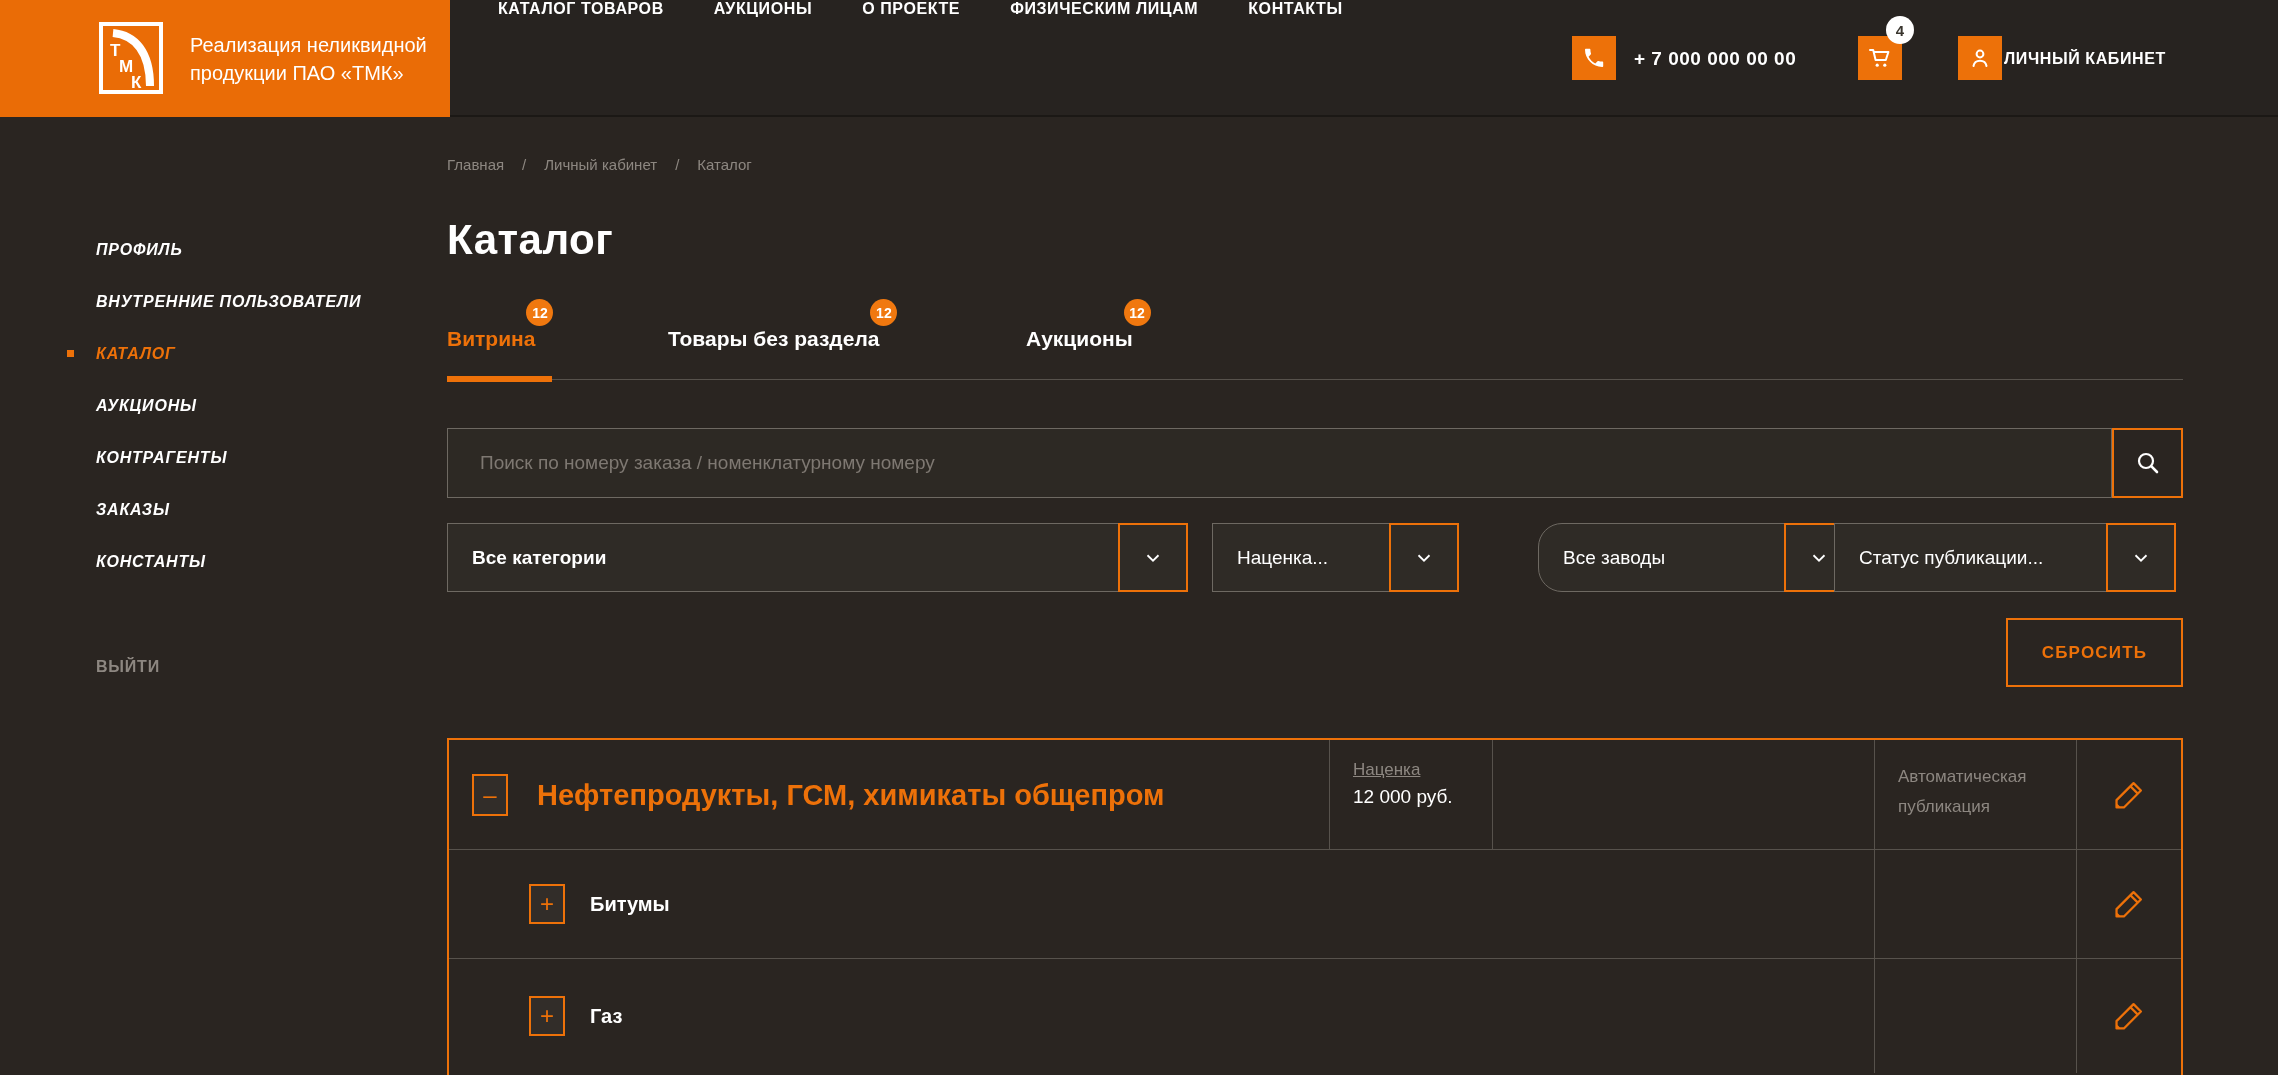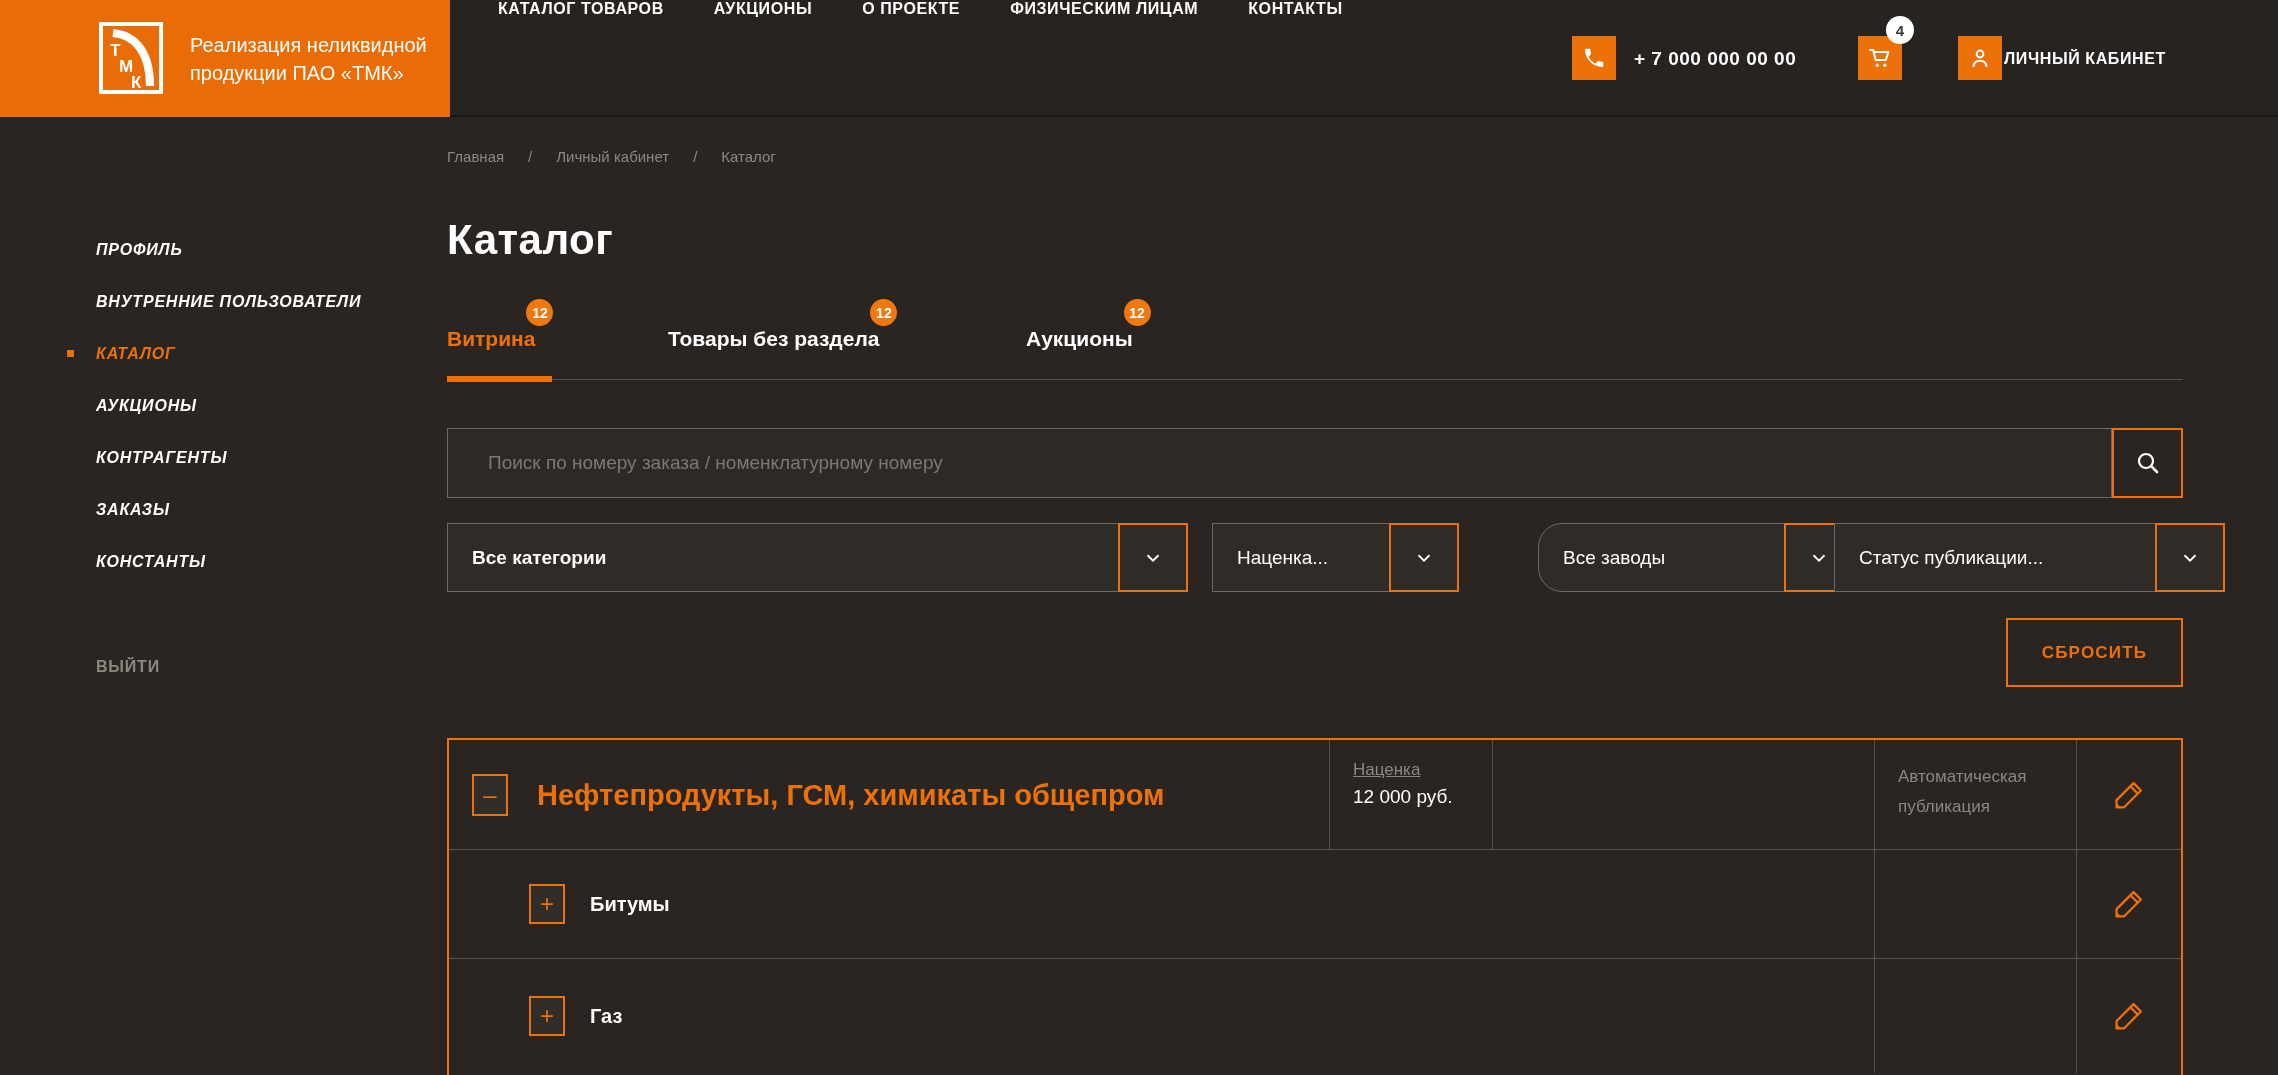--- a/index.html
+++ b/index.html
@@ -36,46 +36,46 @@
   .account-label{position:absolute;left:2004px;top:0;height:117px;display:flex;align-items:center;font-size:16px;font-weight:700;letter-spacing:.6px;color:#fff;text-decoration:none;cursor:pointer;}
 
   
   .side-nav{position:absolute;left:0;top:224px;width:447px;font-style:italic;}
   .side-item{position:relative;display:block;height:52px;line-height:52px;padding-left:96px;color:#fff;font-size:16px;font-weight:700;letter-spacing:.8px;text-decoration:none;white-space:nowrap;cursor:pointer;}
   .side-item.active{color:var(--accent);}
   .side-item.active .active-dot{position:absolute;left:67px;top:50%;margin-top:-4px;width:7px;height:7px;background:var(--accent);}
   .side-logout{position:absolute;left:96px;top:641px;height:52px;line-height:52px;color:var(--muted);font-size:16px;font-weight:700;letter-spacing:.8px;text-decoration:none;cursor:pointer;}
 
   
-  .breadcrumb{position:absolute;left:447px;top:148px;font-size:15px;color:var(--muted);display:flex;gap:24px;align-items:center;}
+  .breadcrumb{position:absolute;left:447px;top:156px;font-size:15px;color:var(--muted);display:flex;gap:18px;align-items:center;}
   .breadcrumb a{color:var(--muted);text-decoration:none;cursor:pointer;}
   .page-title{position:absolute;left:447px;top:216px;font-size:42px;font-weight:700;letter-spacing:.5px;color:#fff;}
 
   .tabs{position:absolute;left:447px;top:326px;width:1736px;height:56px;}
   .tab{position:absolute;top:0;cursor:pointer;}
   .tab .tab-label{font-size:21px;font-weight:700;color:#fff;line-height:26px;white-space:nowrap;}
   .tab.active .tab-label{color:var(--accent);}
   .tab-badge{position:absolute;top:-27px;right:-18px;width:27px;height:27px;border-radius:50%;background:#F0780F;color:#fff;font-size:14px;font-weight:600;display:flex;align-items:center;justify-content:center;}
   .tab-vitrina{left:0;}
   .tab-nosection{left:221px;}
   .tab-auctions{left:579px;}
   .tabs-rule{position:absolute;left:447px;top:379px;width:1736px;height:1px;background:var(--line-gray);}
   .tabs-active-bar{position:absolute;left:447px;top:376px;width:105px;height:6px;background:var(--accent);}
 
   .search-row{position:absolute;left:447px;top:428px;width:1736px;height:70px;}
-  .search-input{position:absolute;left:0;top:0;width:1665px;height:70px;background:#2D2924;border:1px solid var(--border-gray);color:#fff;font-size:19px;padding:0 40px;outline:none;font-family:inherit;}
+  .search-input{position:absolute;left:0;top:0;width:1665px;height:70px;background:#2D2924;border:1px solid var(--border-gray);color:#fff;font-size:19px;padding:0 32px;outline:none;font-family:inherit;}
   .search-input::placeholder{color:#7E7872;}
   .search-btn{position:absolute;left:1665px;top:0;width:71px;height:70px;background:transparent;border:2px solid var(--accent);display:flex;align-items:center;justify-content:center;cursor:pointer;}
 
   .select{position:absolute;top:523px;height:69px;background:var(--box-bg);border:1px solid var(--border-gray);display:flex;align-items:center;padding-left:24px;font-size:19px;color:#fff;cursor:pointer;}
   .select .chev{position:absolute;right:-1px;top:-1px;bottom:-1px;width:70px;border:2px solid var(--accent);background:var(--box-bg);display:flex;align-items:center;justify-content:center;}
   .sel-categories{left:447px;width:741px;font-weight:bold;}
   .sel-markup{left:1212px;width:247px;}
   .sel-plants{left:1538px;width:316px;border-radius:24px;}
-  .sel-status{left:1834px;width:391px;}
+  .sel-status{left:1834px;width:342px;}
 
   .reset-btn{position:absolute;left:2006px;top:618px;width:177px;height:69px;background:transparent;border:2px solid var(--accent);color:var(--accent);font-size:17px;font-weight:700;letter-spacing:1.2px;cursor:pointer;font-family:inherit;}
 
   
   .catalog-table{position:absolute;left:447px;top:738px;width:1736px;height:337px;border:2px solid var(--accent);border-bottom:none;}
   .crow{position:relative;width:100%;}
   .crow-root{height:110px;border-bottom:1px solid var(--line-gray);}
   .crow-child1{height:109px;border-bottom:1px solid var(--line-gray);}
   .crow-child2{height:114px;}
   .vdiv{position:absolute;top:0;bottom:0;width:1px;background:var(--line-gray);}

